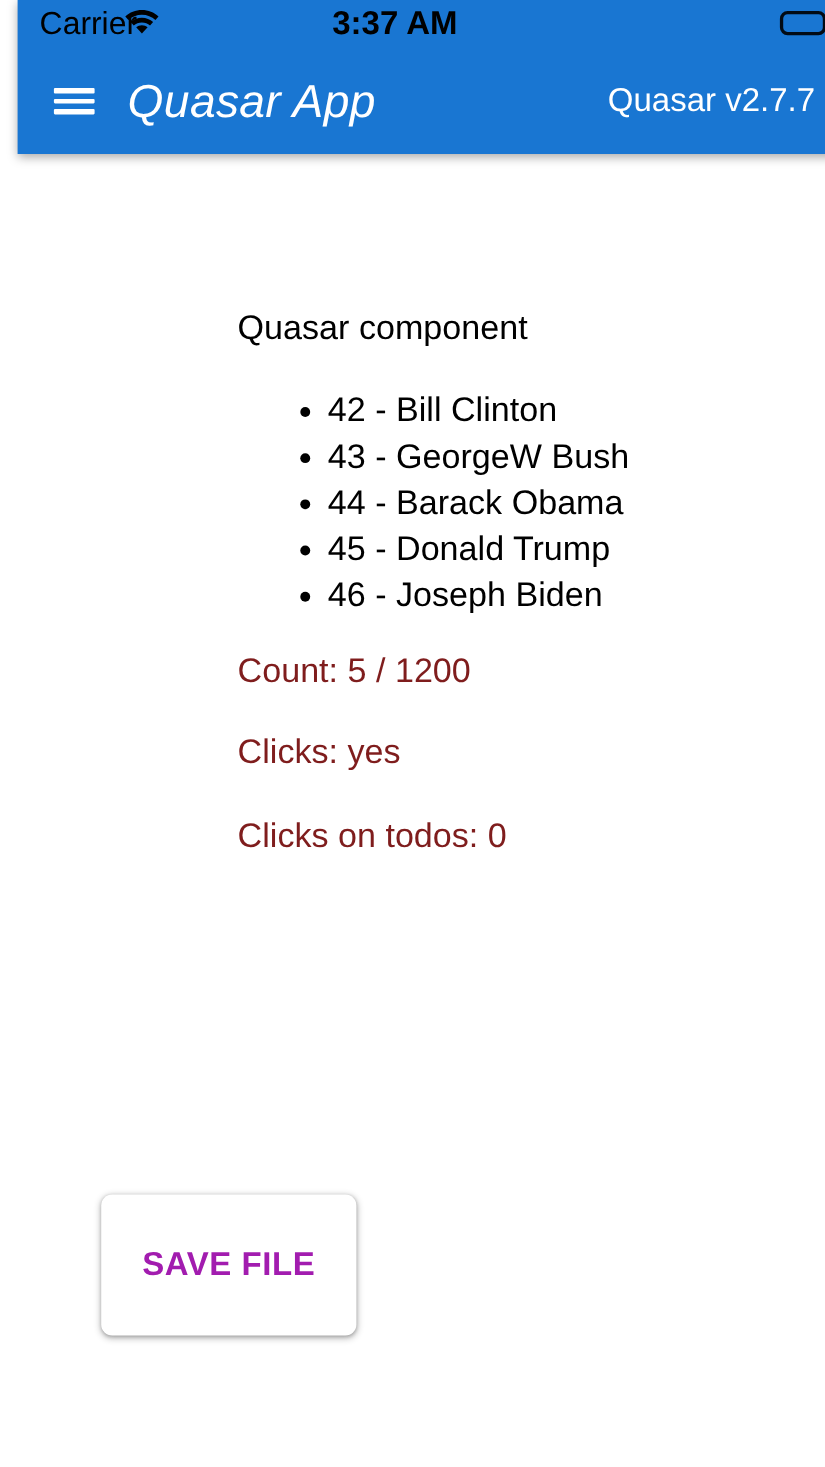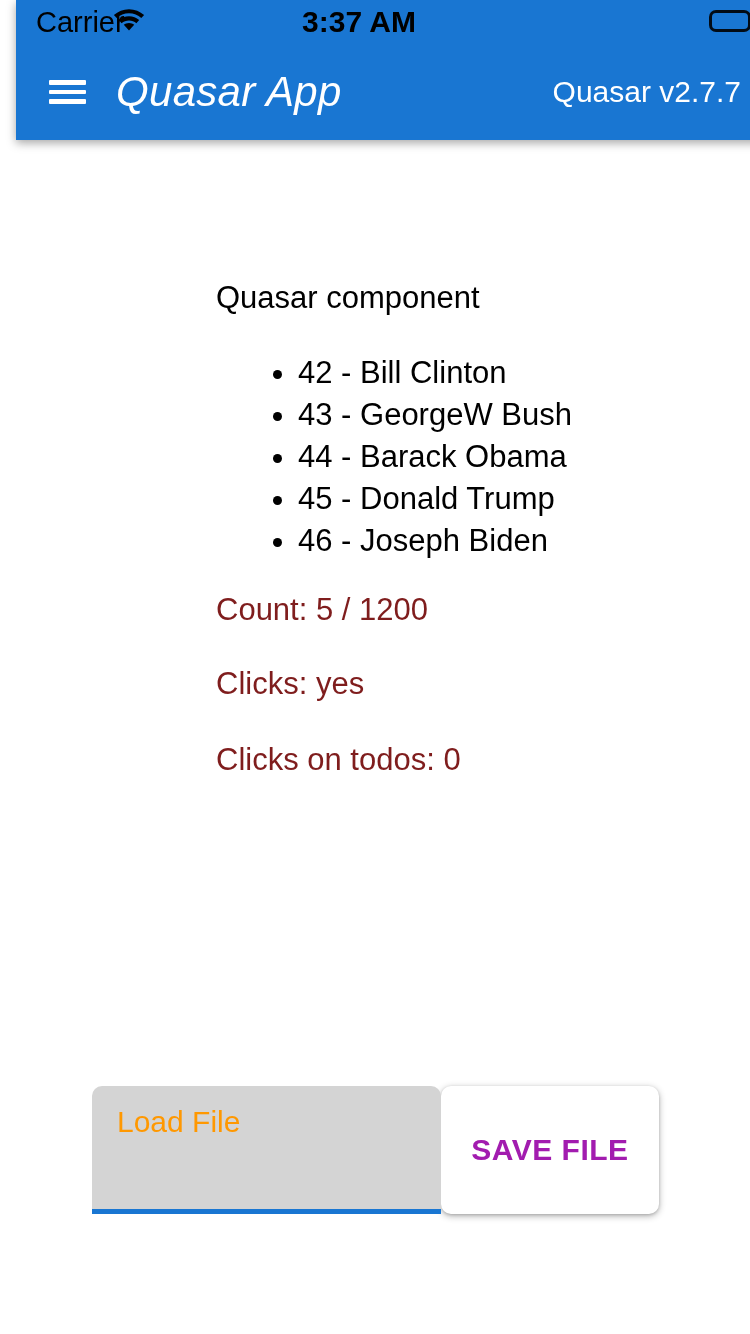--- a/index.html
+++ b/index.html
@@ -139,19 +139,16 @@
       <li>45 - Donald Trump</li>
       <li>46 - Joseph Biden</li>
     </ul>
 
     <div class="stat-line stat-count">Count: 5 / 1200</div>
     <div class="stat-line stat-active">Clicks: yes</div>
     <div class="stat-line stat-clicks">Clicks on todos: 0</div>
   </main>
 
   <div class="file-row">
-    <div class="file-field">
-      <span class="file-field-label">Load File</span>
-    </div>
     <button class="save-file-btn">SAVE FILE</button>
   </div>
 
 </div>
 
 </body></html>

